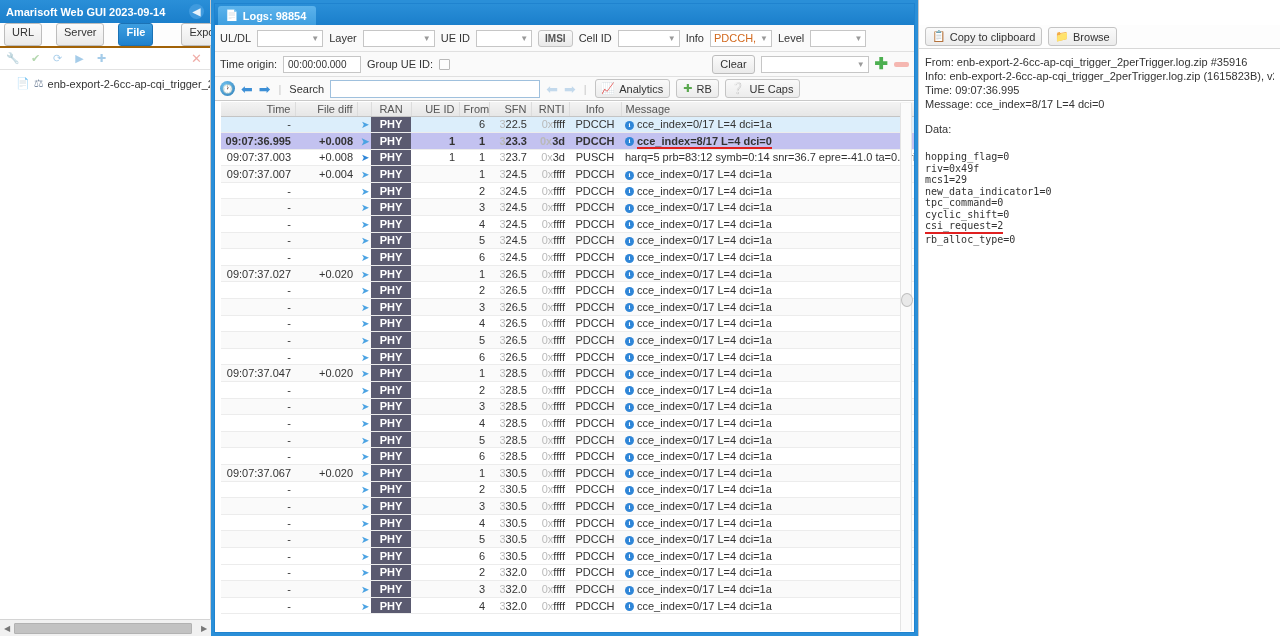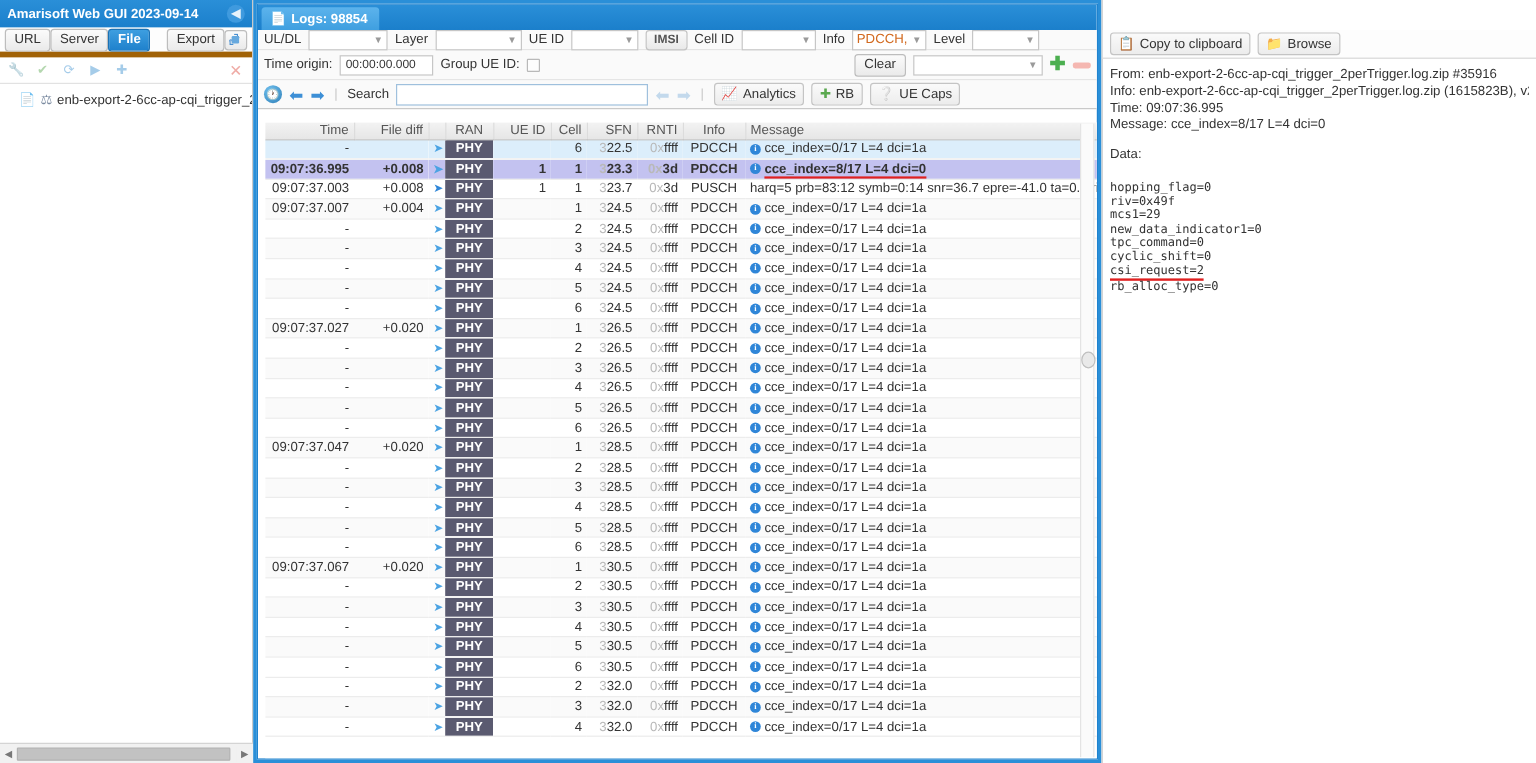--- a/index.html
+++ b/index.html
@@ -32,25 +32,25 @@
   .sb-title-text { flex: 1; white-space: nowrap; overflow: hidden; }
   .collapse-icon {
     width: 15px; height: 15px; border-radius: 50%;
     background: #3f9ade;
     color: #e8f3fb;
     display: flex; align-items: center; justify-content: center;
     font-size: 10px; line-height: 1;
   }
   .sb-toolbar {
     height: 25px;
-    display: flex; align-items: center;
+    display: flex; 
     padding: 0 4px;
     background: #fdfdfd;
-    border-bottom: 5px solid #a16207;
-    gap: 0;
+    border-bottom: 2px solid #a16207;
+    gap: 14px;
   }
   .btn {
     border: 1px solid #bdbdbd;
     border-radius: 3px;
     background: linear-gradient(to bottom, #fbfbfb, #eaeaea);
     padding: 2px 7px;
     font-size: 11px;
     color: #333;
     line-height: 13px;
     cursor: default;
@@ -135,21 +135,21 @@
     display: flex; align-items: center; gap: 4px;
     padding: 0 10px 0 7px;
     border-radius: 3px 3px 0 0;
     margin-left: 3px;
   }
   .filterbar {
     background: #fafafa;
     border-bottom: 1px solid #e0e0e0;
     padding: 3px 5px;
     display: flex; align-items: center; gap: 6px;
-    height: 17px;
+    height: 27px;
   }
   .flabel { font-size: 11px; color: #333; white-space: nowrap; }
   .fselect {
     border: 1px solid #c6c6c6;
     background: #fff;
     height: 17px;
     display: flex; align-items: center;
     padding: 0 3px;
     font-size: 11px;
     min-width: 40px;
@@ -465,21 +465,21 @@
 
       <div class="table-wrap">
         <table class="logs">
           <thead>
             <tr>
               <th style="width:74px">Time</th>
               <th style="width:62px">File diff</th>
               <th style="width:14px"></th>
               <th class="c" style="width:40px">RAN</th>
               <th style="width:48px">UE ID</th>
-              <th style="width:30px">Cell</th>
+              <th style="width:30px">From</th>
               <th style="width:42px">SFN</th>
               <th style="width:38px">RNTI</th>
               <th class="c" style="width:52px">Info</th>
               <th class="l">Message</th>
             </tr>
           </thead>
           <tbody id="log-body">
               <tr class="r-hl">
                 <td class="t-time">-</td>
                 <td class="t-diff"></td>

